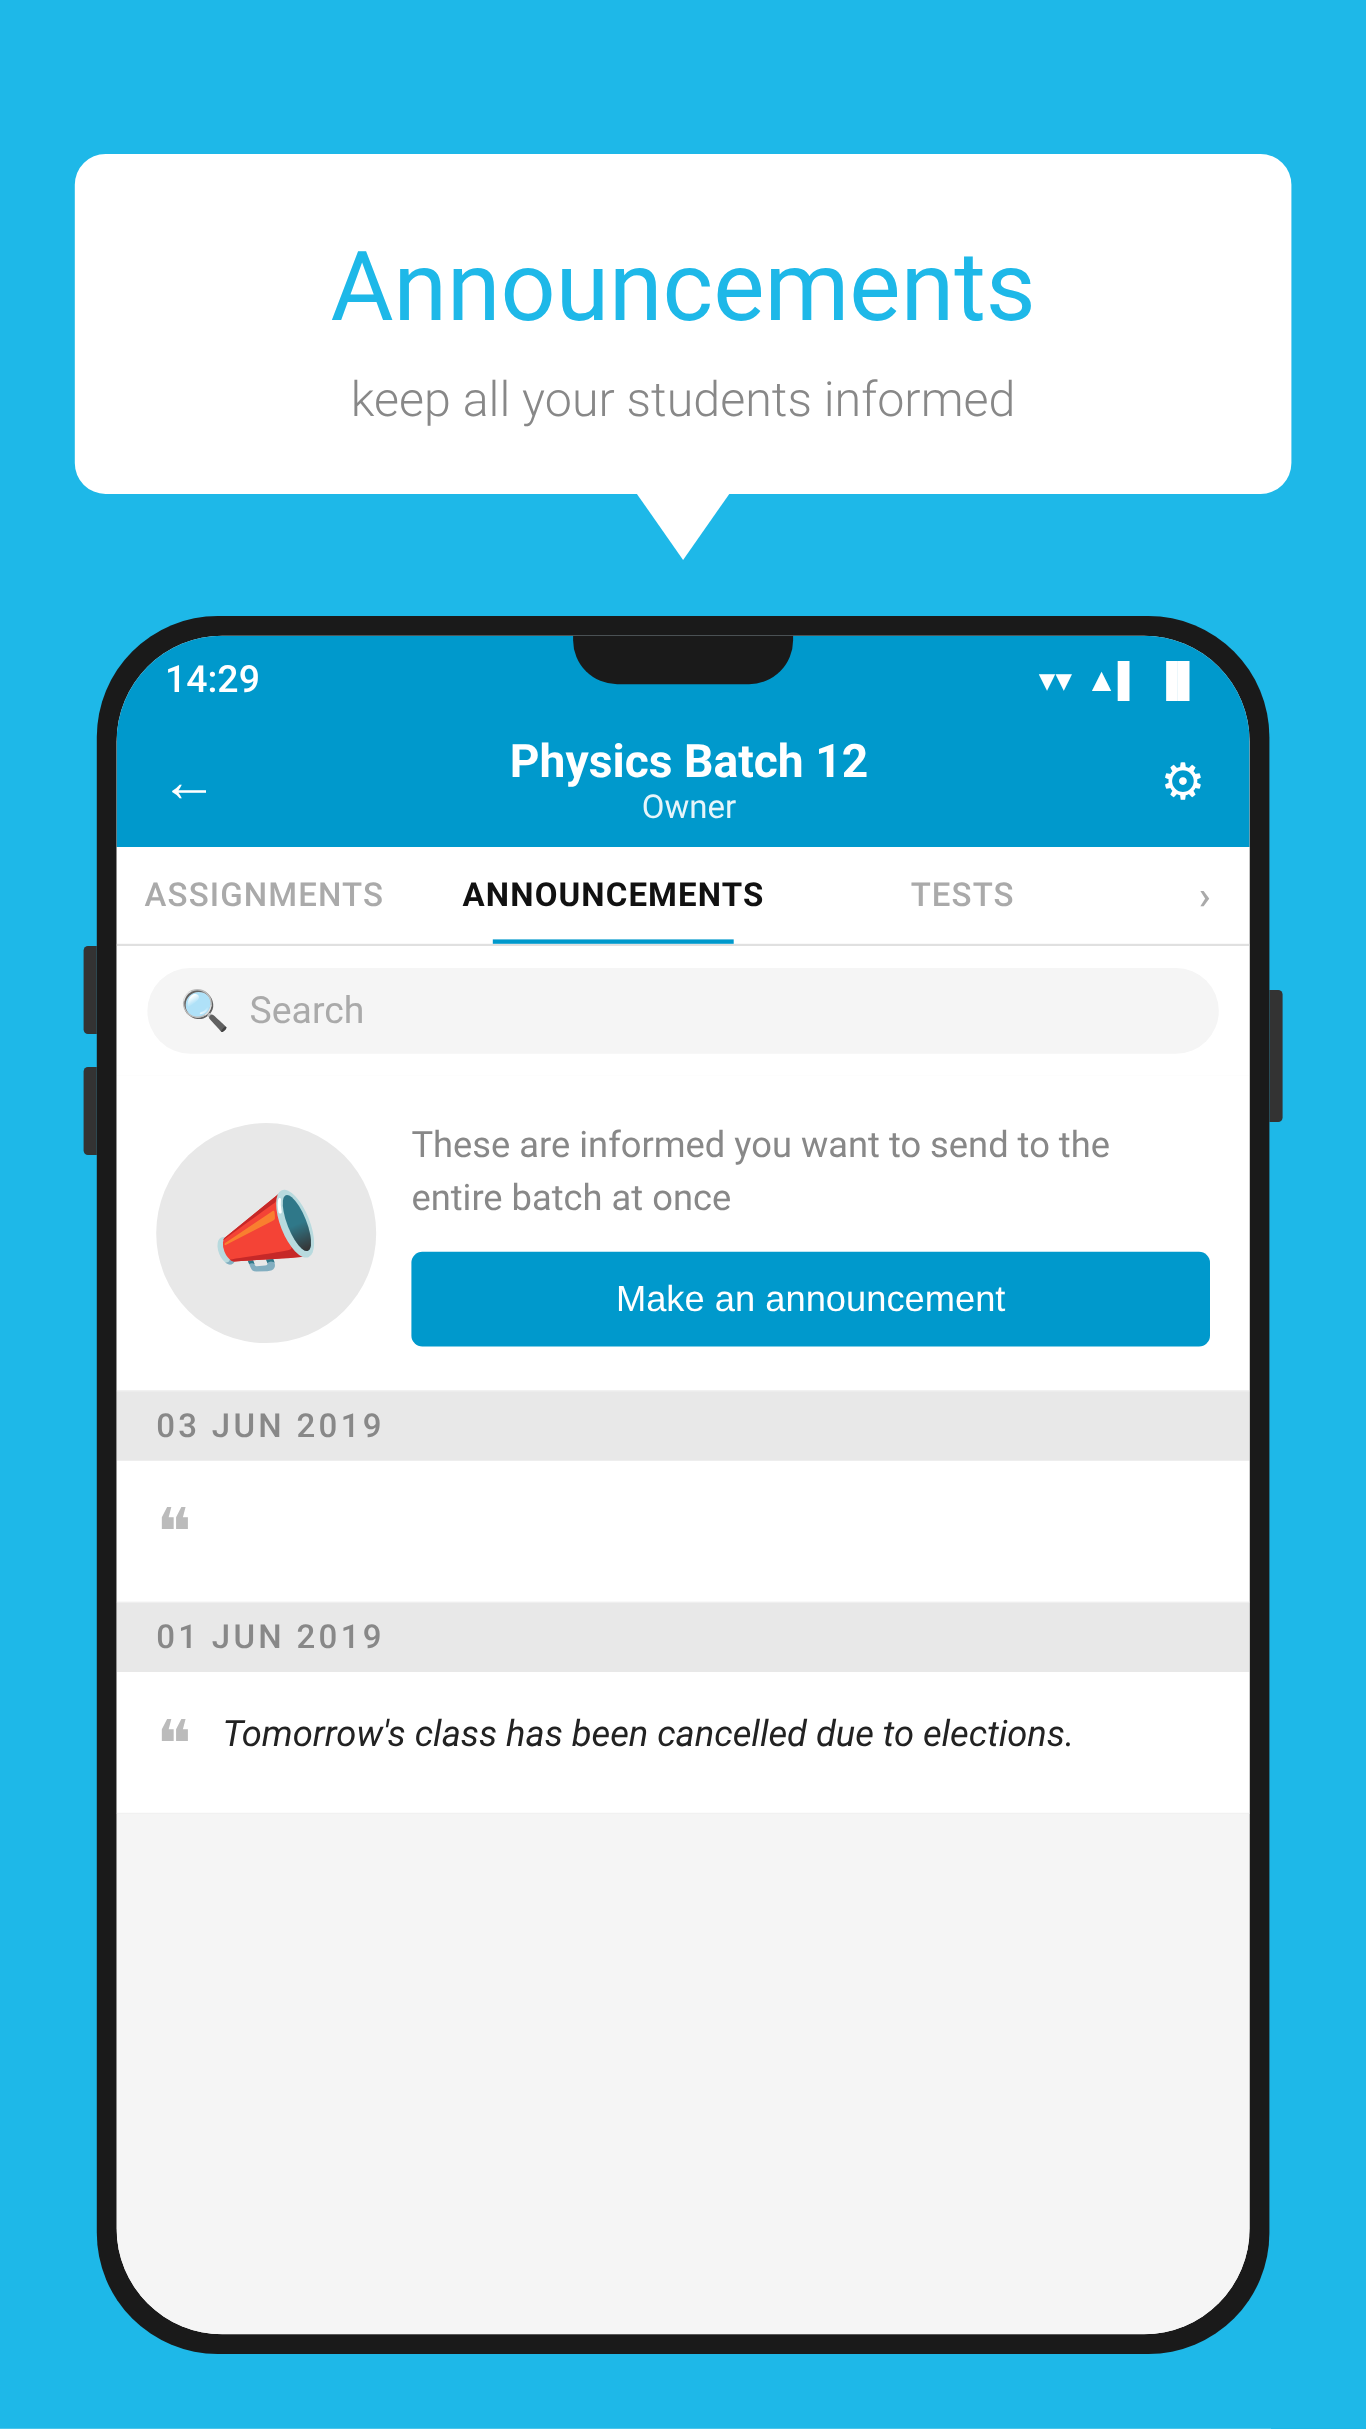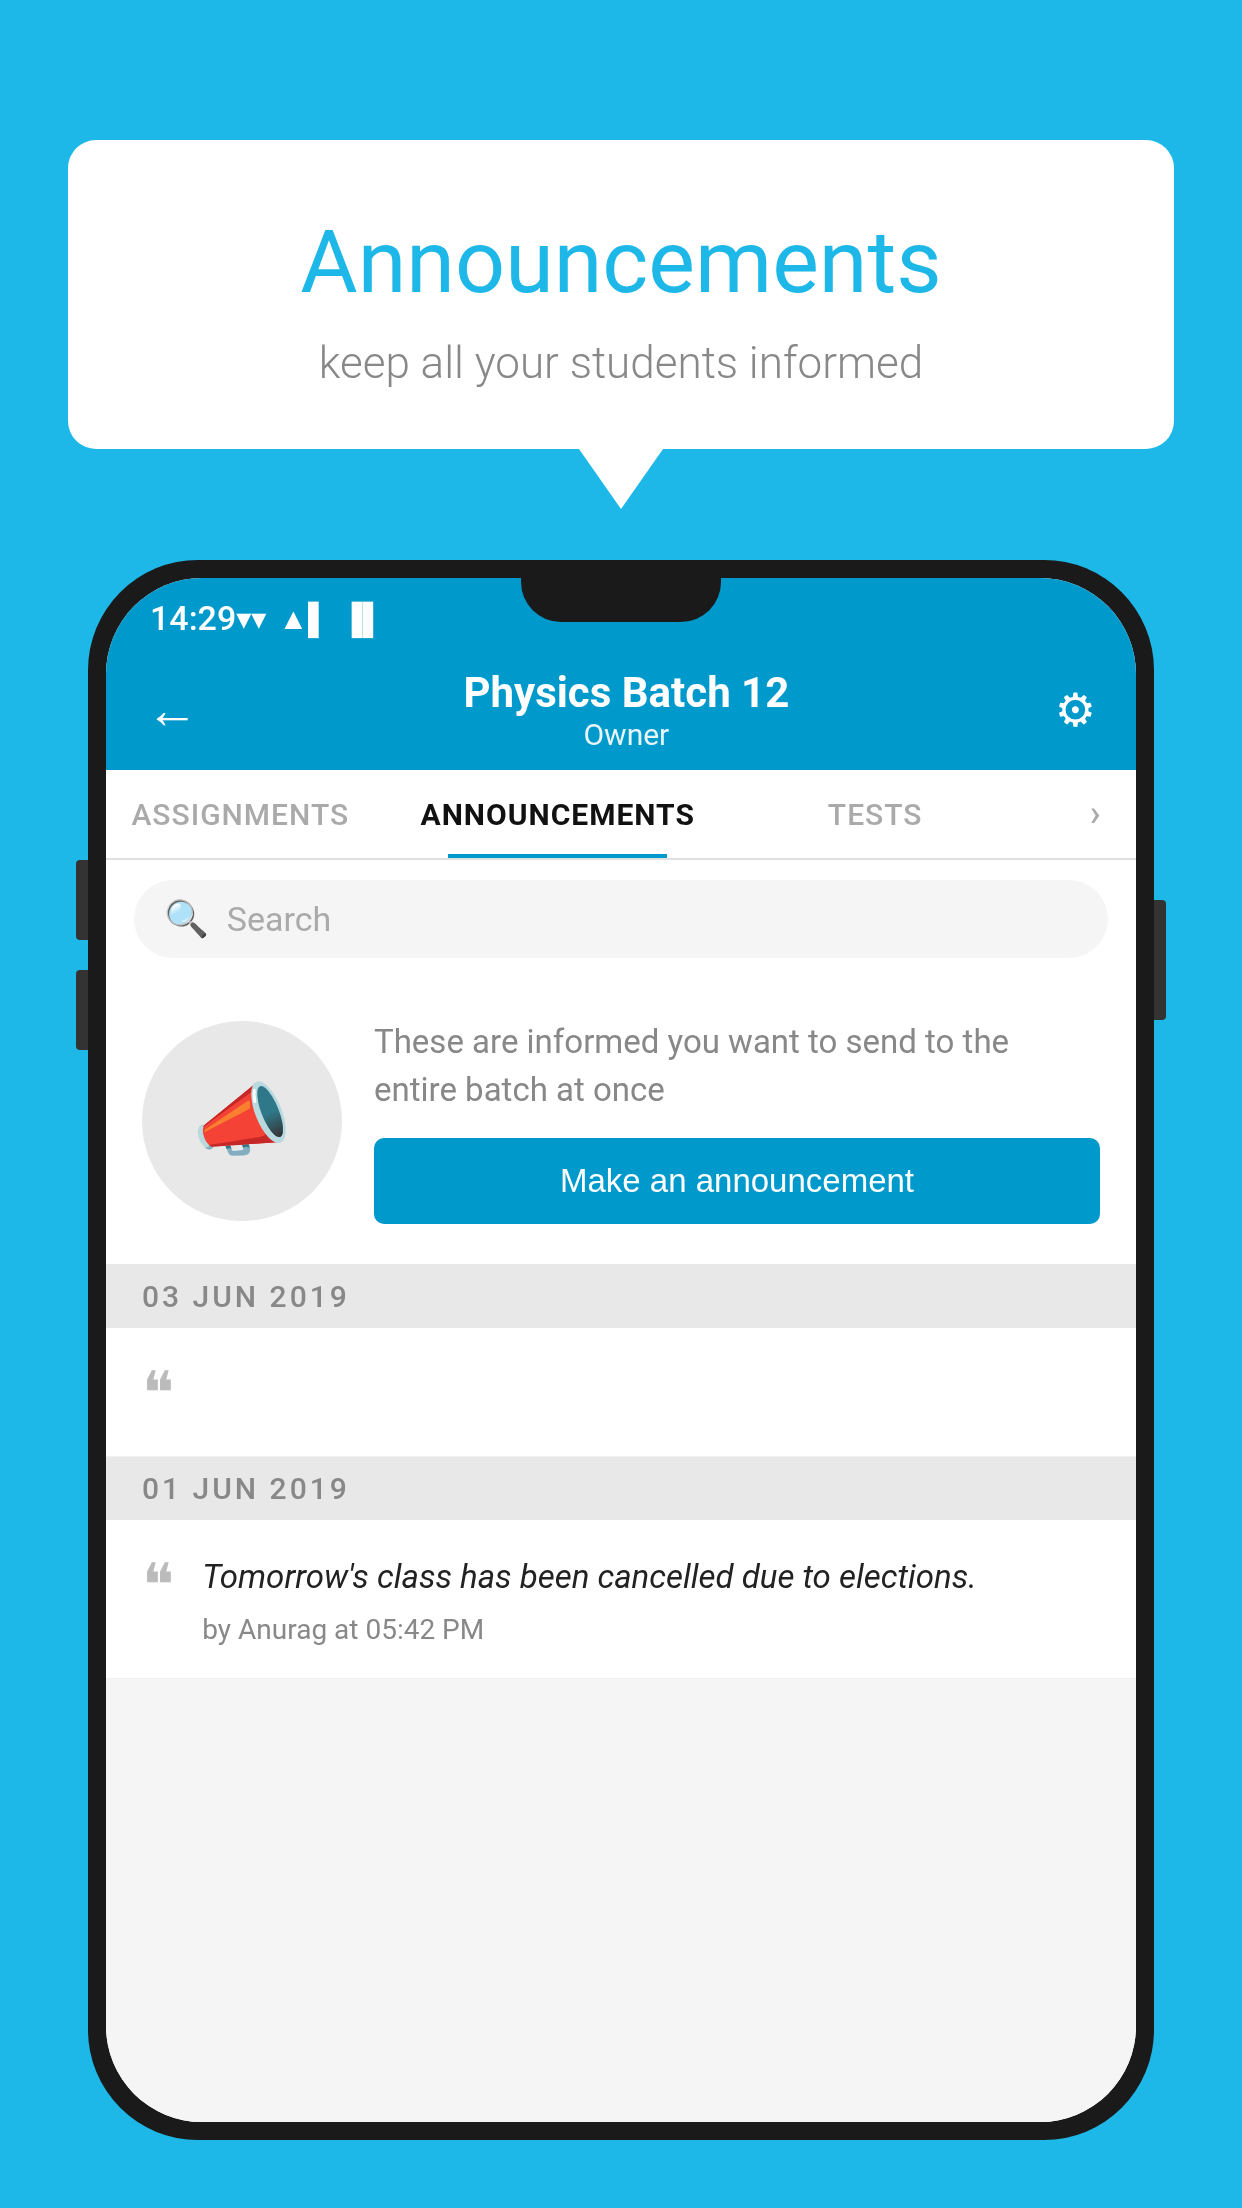--- a/index.html
+++ b/index.html
@@ -92,21 +92,21 @@
       border-radius: 0 0 40px 40px;
       z-index: 10;
     }
 
     
     .status-bar {
       background: #0099cc;
       height: 72px;
       display: flex;
       align-items: center;
-      justify-content: flex-start;
+      justify-content: space-between;
       padding: 0 44px;
       padding-top: 8px;
       flex-shrink: 0;
     }
 
     .status-time {
       color: white;
       font-size: 34px;
       font-weight: 500;
     }
@@ -442,20 +442,19 @@
         <div class="announcement-item">
           <div class="quote-icon">❝</div>
         </div>
 
         <div class="date-separator">01  JUN  2019</div>
 
         <div class="announcement-item">
           <div class="quote-icon">❝</div>
           <div class="announcement-content">
             <div class="announcement-text">Tomorrow's class has been cancelled due to elections.</div>
-            <div class="announcement-meta">by Anurag at 05:42 PM</div>
           </div>
         </div>
 
       </div>
     </div>
   </div>
 </div>
 
 </body></html>

